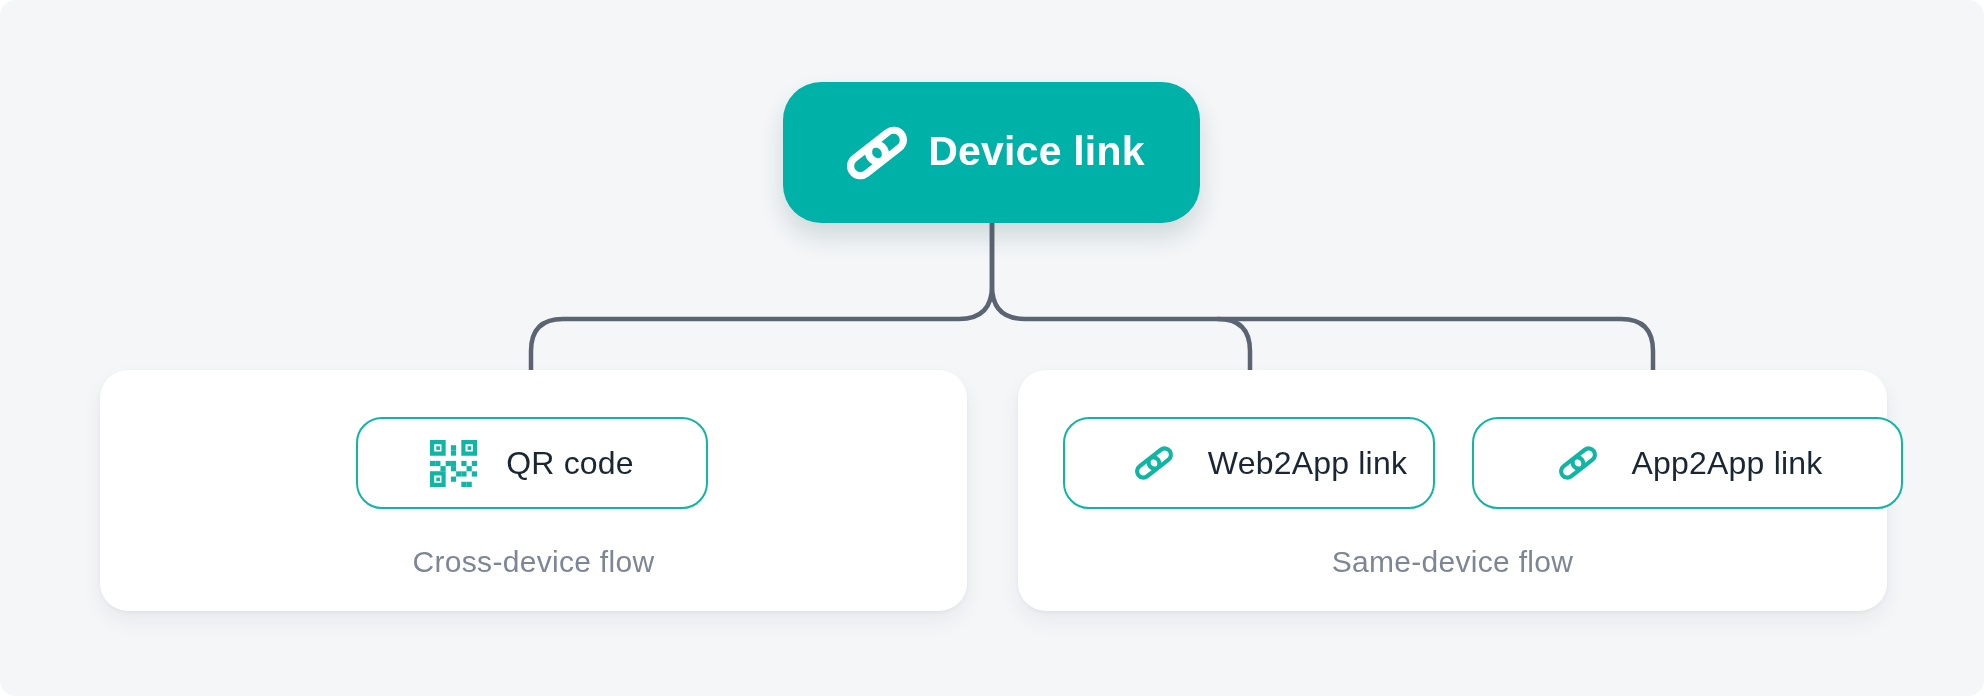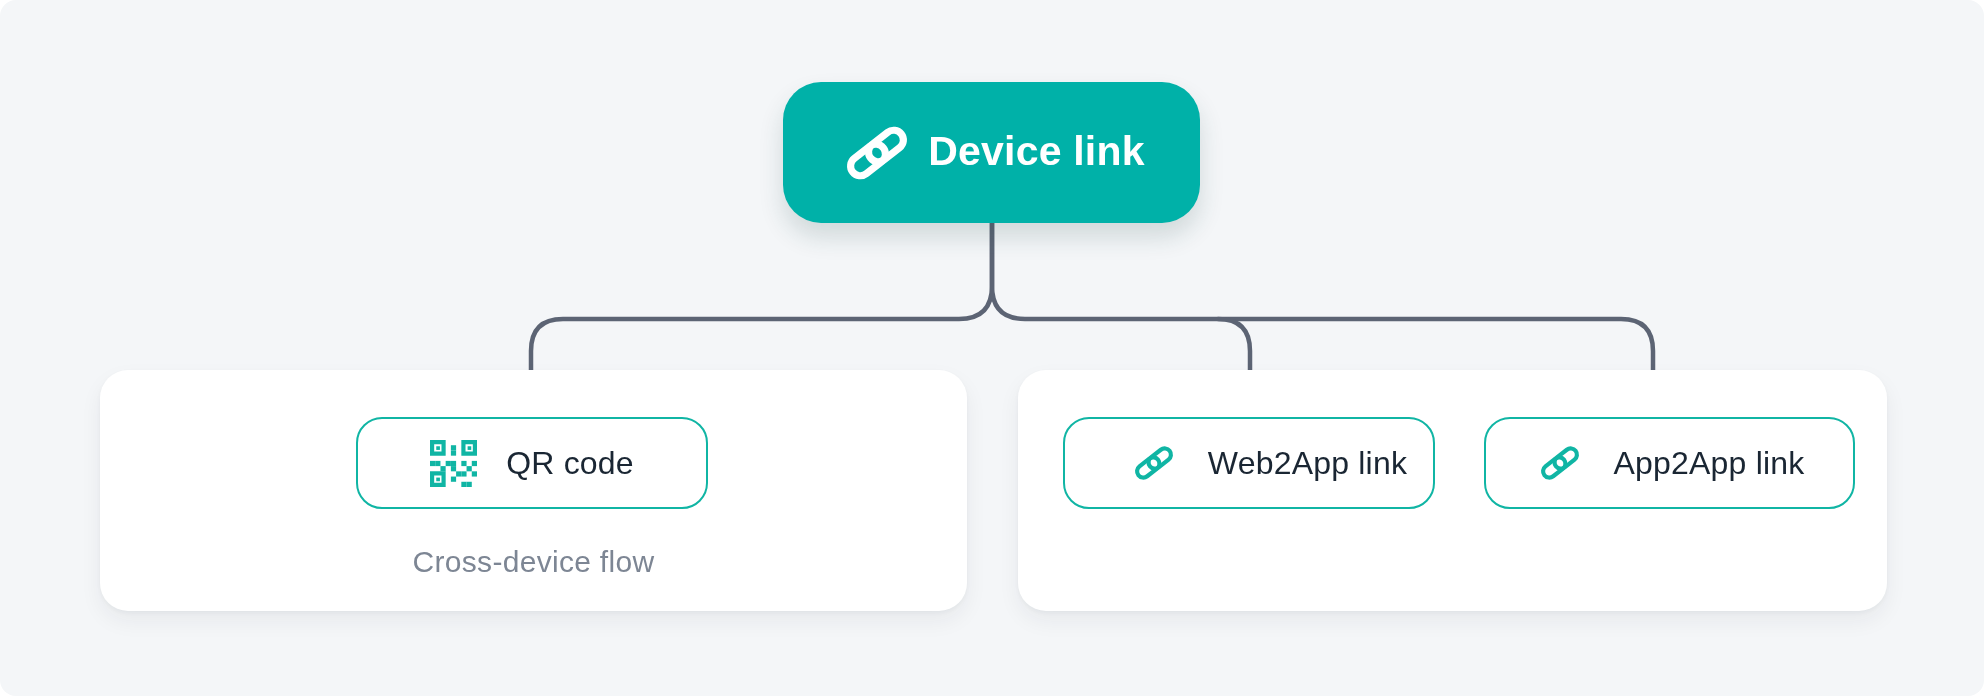--- a/index.html
+++ b/index.html
@@ -41,21 +41,21 @@
     position:absolute;height:92px;
     background:#ffffff;
     border:2.5px solid var(--tealBorder,#10b5a4);
     border-radius:26px;
     display:flex;align-items:center;justify-content:center;gap:29px;
     box-sizing:border-box;
     cursor:pointer;
   }
   .pill-qr{left:256px;top:47px;width:352px;}
   .pill-web{left:45px;top:47px;width:372px;padding-left:38px;}
-  .pill-app{left:466px;top:47px;width:371px;}
+  .pill-app{left:454px;top:47px;width:431px;}
   .pill .pill-icon{display:flex;align-items:center;}
   .pill-label{
     color:var(--textDark,#1a2633);
     font-size:32px;font-weight:500;letter-spacing:0.2px;
   }
 
   .caption{
     position:absolute;left:0;right:0;top:175px;
     text-align:center;
     color:var(--textMuted,#7d8694);
@@ -138,15 +138,16 @@
       <span class="pill-icon">
         <svg width="50" height="50" viewBox="0 0 48 48" fill="none" stroke="#10b5a4" stroke-width="4">
           <g transform="rotate(-38 24 24)">
             <rect x="5" y="18" width="24" height="12" rx="6"></rect>
             <rect x="19" y="18" width="24" height="12" rx="6"></rect>
           </g>
         </svg>
       </span>
       <span class="pill-label">App2App link</span>
     </div>
+    <div class="caption">Same-device flow</div>
   </section>
 
 </div>
 
 </body></html>

